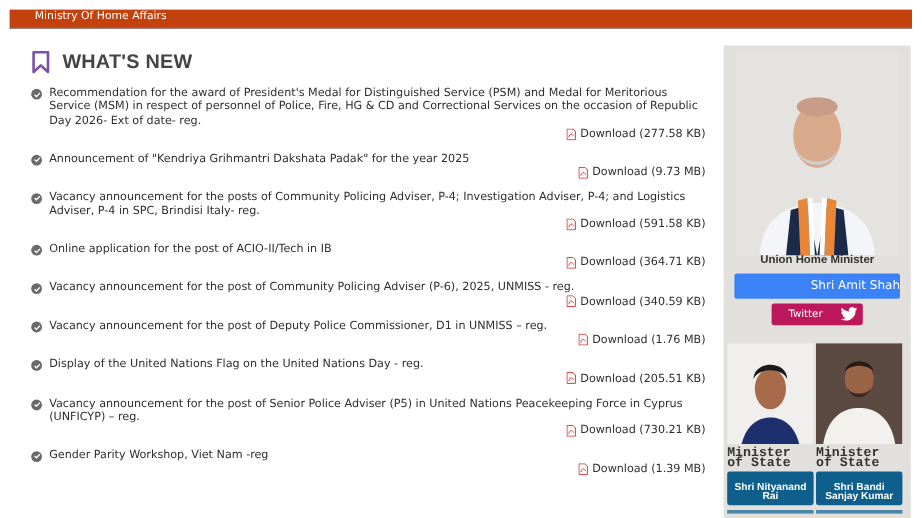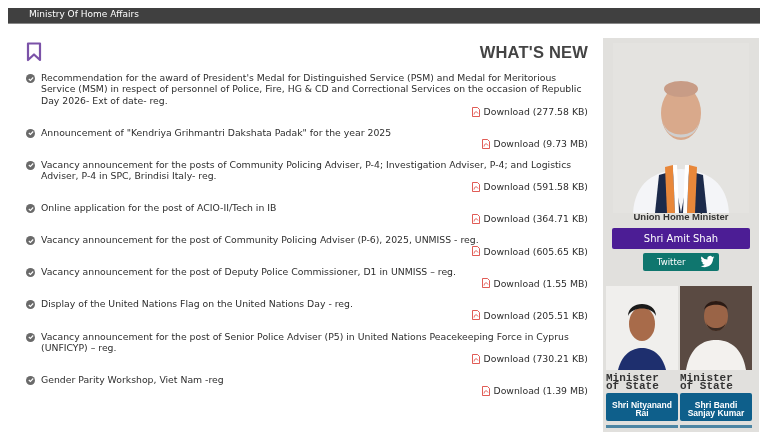--- a/index.html
+++ b/index.html
@@ -1,29 +1,29 @@
 <!DOCTYPE html>
 <html><head>
 <meta charset="utf-8">
 <style>
   * { box-sizing: border-box; margin: 0; padding: 0; }
   html, body { width: 768px; height: 432px; overflow: hidden; background: #ffffff; }
   body { font-family: "DejaVu Sans", "Liberation Sans", sans-serif; color: #2b2b2b; position: relative; }
 
   .topbar {
     position: absolute; left: 8px; top: 8px; width: 752px; height: 16px;
-    background: #404040; border-bottom: 1px solid #888;
+    background: #c2410c; border-bottom: 1px solid #888;
   }
   .topbar .title {
     position: absolute; left: 21px; top: 0px;
     color: #ffffff; font-size: 9px; line-height: 12px;
   }
 
   .main { position: absolute; left: 26px; top: 40px; width: 562px; }
-  .heading { display: flex; align-items: center; height: 24px; margin-bottom: 8px; justify-content: space-between; }
+  .heading { display: flex; align-items: center; height: 24px; margin-bottom: 8px; }
   .heading .bm { width: 16px; height: 20px; margin-right: 10px; }
   .heading .htxt {
     font-family: "Liberation Sans", sans-serif; font-weight: bold;
     font-size: 16.5px; color: #444444; letter-spacing: 0.2px;
   }
 
   .news { list-style: none; }
   .news li { position: relative; padding-left: 15px; margin-bottom: 9.5px; }
   .news .bullet {
     position: absolute; left: 0; top: 2px; width: 9px; height: 9px; border-radius: 50%;
@@ -41,26 +41,26 @@
   .hm-photo {
     position: absolute; left: 10px; top: 5px; width: 136px; height: 170px;
     background: #e4e3e0;
   }
   .hm-label {
     position: absolute; left: 0; top: 173px; width: 156px; text-align: center;
     font-family: "Liberation Sans", sans-serif; font-weight: bold; font-size: 9.5px; color: #333;
   }
   .hm-name {
     position: absolute; left: 9px; top: 190px; width: 138px; height: 21px;
-    background: #4c1d95; color: #fff; border-radius: 2px;
-    font-size: 10px; line-height: 21px; text-align: center;
+    background: #3b82f6; color: #fff; border-radius: 2px;
+    font-size: 10px; line-height: 21px; text-align: right;
   }
   .twitter {
     position: absolute; left: 40px; top: 215px; width: 76px; height: 18px;
-    background: #0f766e; color: #fff; border-radius: 2px;
+    background: #be185d; color: #fff; border-radius: 2px;
     font-size: 8.5px; line-height: 18px; padding-left: 14px;
   }
   .twitter svg { position: absolute; right: 4px; top: 2px; }
 
   .mos { position: absolute; top: 248px; width: 72px; }
   .mos .photo { width: 72px; height: 84px; }
   .mos .role {
     text-align: left; font-family: Liberation Mono, monospace; font-weight: bold;
     font-size: 11px; line-height: 8px; color: #333; margin-top: 4px;
   }
@@ -152,36 +152,36 @@
           <svg width="6" height="6" viewBox="0 0 6 6">
             <path d="M0.8 3 L2.4 4.5 L5.2 1.5" stroke="#fff" stroke-width="1.1" fill="none"></path>
           </svg>
         </span>
       <a class="txt">Vacancy announcement for the post of Community Policing Adviser (P-6), 2025, UNMISS - reg.</a>
       <div class="dl">
         <svg class="pdf" viewBox="0 0 8 10">
             <path d="M0.5 0.5 H5.5 L7.5 2.5 V9.5 H0.5 Z" fill="#fff" stroke="#d9322b" stroke-width="0.8"></path>
             <path d="M2 7.5 C3 4,4.5 4,6 6.5" stroke="#d9322b" stroke-width="0.8" fill="none"></path>
           </svg>
-        <span>Download (605.65 KB)</span>
+        <span>Download (340.59 KB)</span>
       </div>
     </li>
     <li>
       <span class="bullet">
           <svg width="6" height="6" viewBox="0 0 6 6">
             <path d="M0.8 3 L2.4 4.5 L5.2 1.5" stroke="#fff" stroke-width="1.1" fill="none"></path>
           </svg>
         </span>
       <a class="txt">Vacancy announcement for the post of Deputy Police Commissioner, D1 in UNMISS – reg.</a>
       <div class="dl">
         <svg class="pdf" viewBox="0 0 8 10">
             <path d="M0.5 0.5 H5.5 L7.5 2.5 V9.5 H0.5 Z" fill="#fff" stroke="#d9322b" stroke-width="0.8"></path>
             <path d="M2 7.5 C3 4,4.5 4,6 6.5" stroke="#d9322b" stroke-width="0.8" fill="none"></path>
           </svg>
-        <span>Download (1.55 MB)</span>
+        <span>Download (1.76 MB)</span>
       </div>
     </li>
     <li>
       <span class="bullet">
           <svg width="6" height="6" viewBox="0 0 6 6">
             <path d="M0.8 3 L2.4 4.5 L5.2 1.5" stroke="#fff" stroke-width="1.1" fill="none"></path>
           </svg>
         </span>
       <a class="txt">Display of the United Nations Flag on the United Nations Day - reg.</a>
       <div class="dl">

